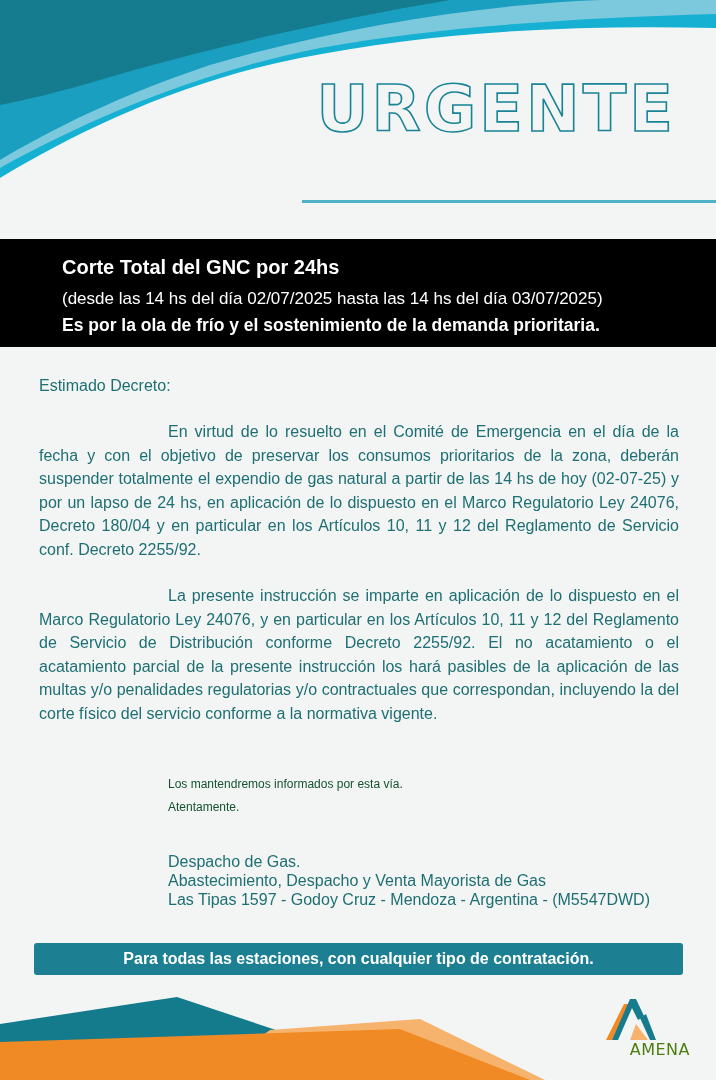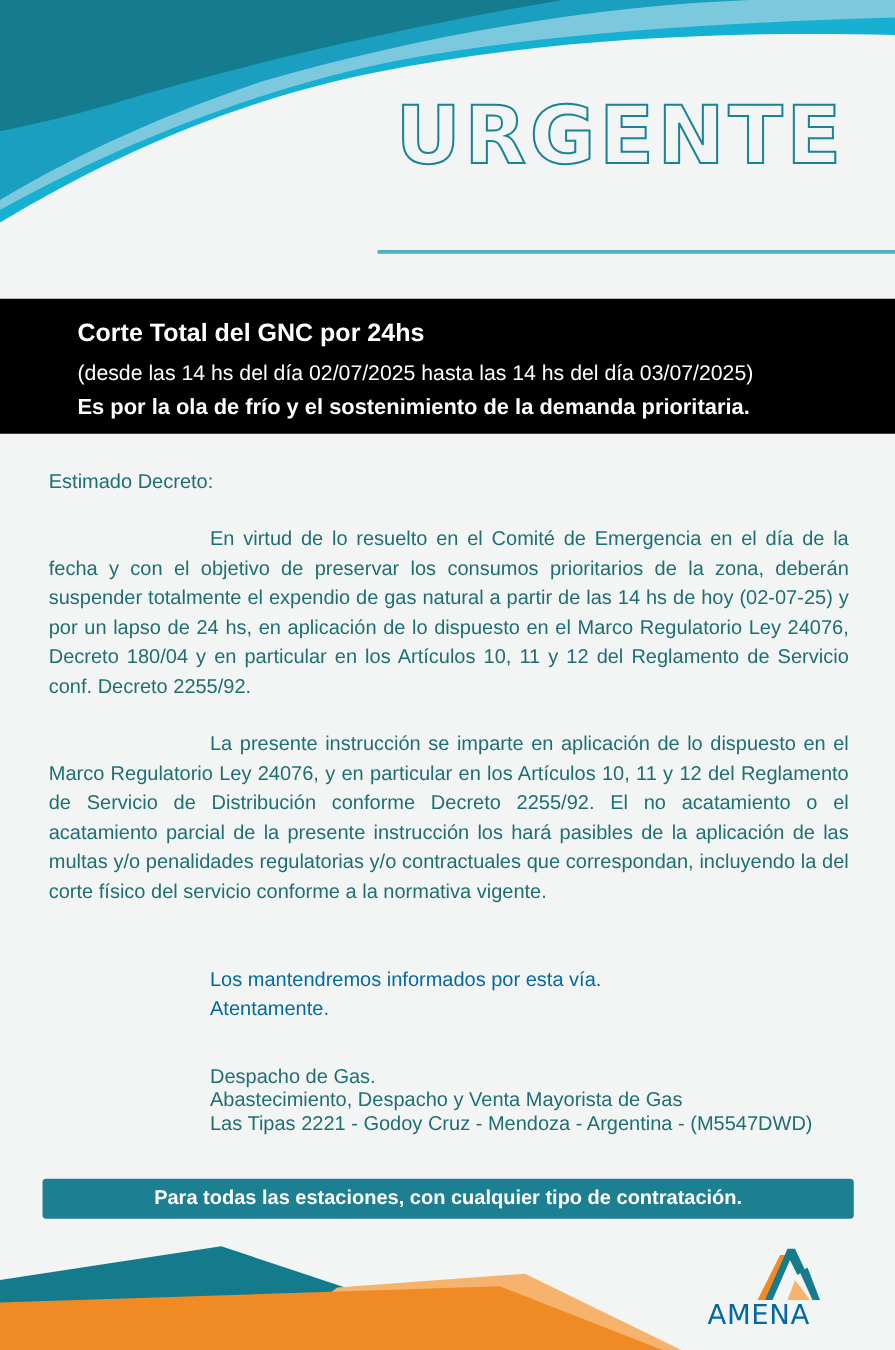--- a/index.html
+++ b/index.html
@@ -10,26 +10,26 @@
   .title-bottom { font-family:"DejaVu Sans", sans-serif; font-weight:bold; font-size:64px; color:transparent; -webkit-text-stroke:1.6px #1a8497; letter-spacing:3px; line-height:66px; margin-top:-4px;}
   .title-rule { position:absolute; left:302px; top:200px; width:414px; height:3px; background:#4fb1c4; }
   .banner { position:absolute; left:0; top:239px; width:716px; height:108px; background:#000000; color:#fff; }
   .banner .l1 { position:absolute; left:62px; top:17px; font-size:20px; font-weight:bold; }
   .banner .l2 { position:absolute; left:62px; top:50px; font-size:17px; font-weight:normal; }
   .banner .l3 { position:absolute; left:62px; top:76px; font-size:17.5px; font-weight:bold; }
   .body-text { position:absolute; left:39px; width:640px; color:#1e6f73; font-size:16px; line-height:23.5px; }
   .greet { top:374px; }
   .p1 { top:420px; text-align:justify; text-indent:129px; }
   .p2 { top:584px; text-align:justify; text-indent:129px; }
-  .closing { position:absolute; left:168px; top:773px; color:#0369a1; font-size:16px; line-height:23px; }
+  .closing { position:absolute; left:168px; top:773px; color:#14532d; font-size:12px; line-height:23px; }
   .sig { position:absolute; left:168px; top:852px; color:#1e6f73; font-size:16px; line-height:19px; }
   .footer-bar { position:absolute; left:34px; top:923px; width:649px; height:32px; background:#1c7f92; border-radius:3px; color:#fff; font-weight:bold; font-size:16px; text-align:center; line-height:32px;margin-top:20px; }
   .bottom-shapes { position:absolute; left:0; top:990px; width:716px; height:90px; }
   .logo { position:absolute; left:566px; top:996px; width:124px; height:72px; }
-  .logo-text { position:absolute; left:566px; top:1040px; width:124px; text-align:left; font-family:"DejaVu Sans", sans-serif; font-size:22px; color:#0369a1; letter-spacing:0.5px;}
+  .logo-text { position:absolute; left:566px; top:1040px; width:124px; text-align:right; font-family:"DejaVu Sans", sans-serif; font-size:16px; color:#4d7c0f; letter-spacing:0.5px;}
 </style>
 </head>
 <body>
 
 <svg class="wave" viewBox="0 0 716 240" preserveAspectRatio="none">
   <path d="M0,0 L716,0 L716,22 C560,20 420,30 300,55 C180,80 80,130 0,175 Z" fill="#7cc8dc"></path>
   <path d="M0,0 L600,0 C470,5 330,30 210,65 C120,95 50,130 0,160 Z" fill="#1a9fc0"></path>
   <path d="M0,0 L450,0 C330,20 200,50 100,80 C60,92 25,100 0,105 Z" fill="#147c8e"></path>
   <path d="M716,14 L716,28 C560,24 420,34 300,58 C180,82 80,130 0,178 L0,168 C90,118 200,72 320,48 C440,26 580,18 716,14 Z" fill="#15b0d2"></path>
 </svg>
@@ -50,21 +50,21 @@
 <div class="body-text p2">La presente instrucción se imparte en aplicación de lo dispuesto en el Marco Regulatorio Ley 24076, y en particular en los Artículos 10, 11 y 12 del Reglamento de Servicio de Distribución conforme Decreto 2255/92. El no acatamiento o el acatamiento parcial de la presente instrucción los hará pasibles de la aplicación de las multas y/o penalidades regulatorias y/o contractuales que correspondan, incluyendo la del corte físico del servicio conforme a la normativa vigente.</div>
 
 <div class="closing">
   <div>Los mantendremos informados por esta vía.</div>
   <div>Atentamente.</div>
 </div>
 
 <div class="sig">
   <div>Despacho de Gas.</div>
   <div>Abastecimiento, Despacho y Venta Mayorista de Gas</div>
-  <div>Las Tipas 2221 - Godoy Cruz - Mendoza - Argentina - (M5547DWD)</div>
+  <div>Las Tipas 1597 - Godoy Cruz - Mendoza - Argentina - (M5547DWD)</div>
 </div>
 
 <div class="footer-bar">Para todas las estaciones, con cualquier tipo de contratación.</div>
 
 <svg class="bottom-shapes" viewBox="0 0 716 90" preserveAspectRatio="none">
   <polygon points="0,34 177,7 330,58 0,90" fill="#137b8c"></polygon>
   <polygon points="270,40 420,29 545,90 200,90" fill="#f6b36e"></polygon>
   <polygon points="0,52 400,39 530,90 0,90" fill="#f08a24"></polygon>
 </svg>
 

